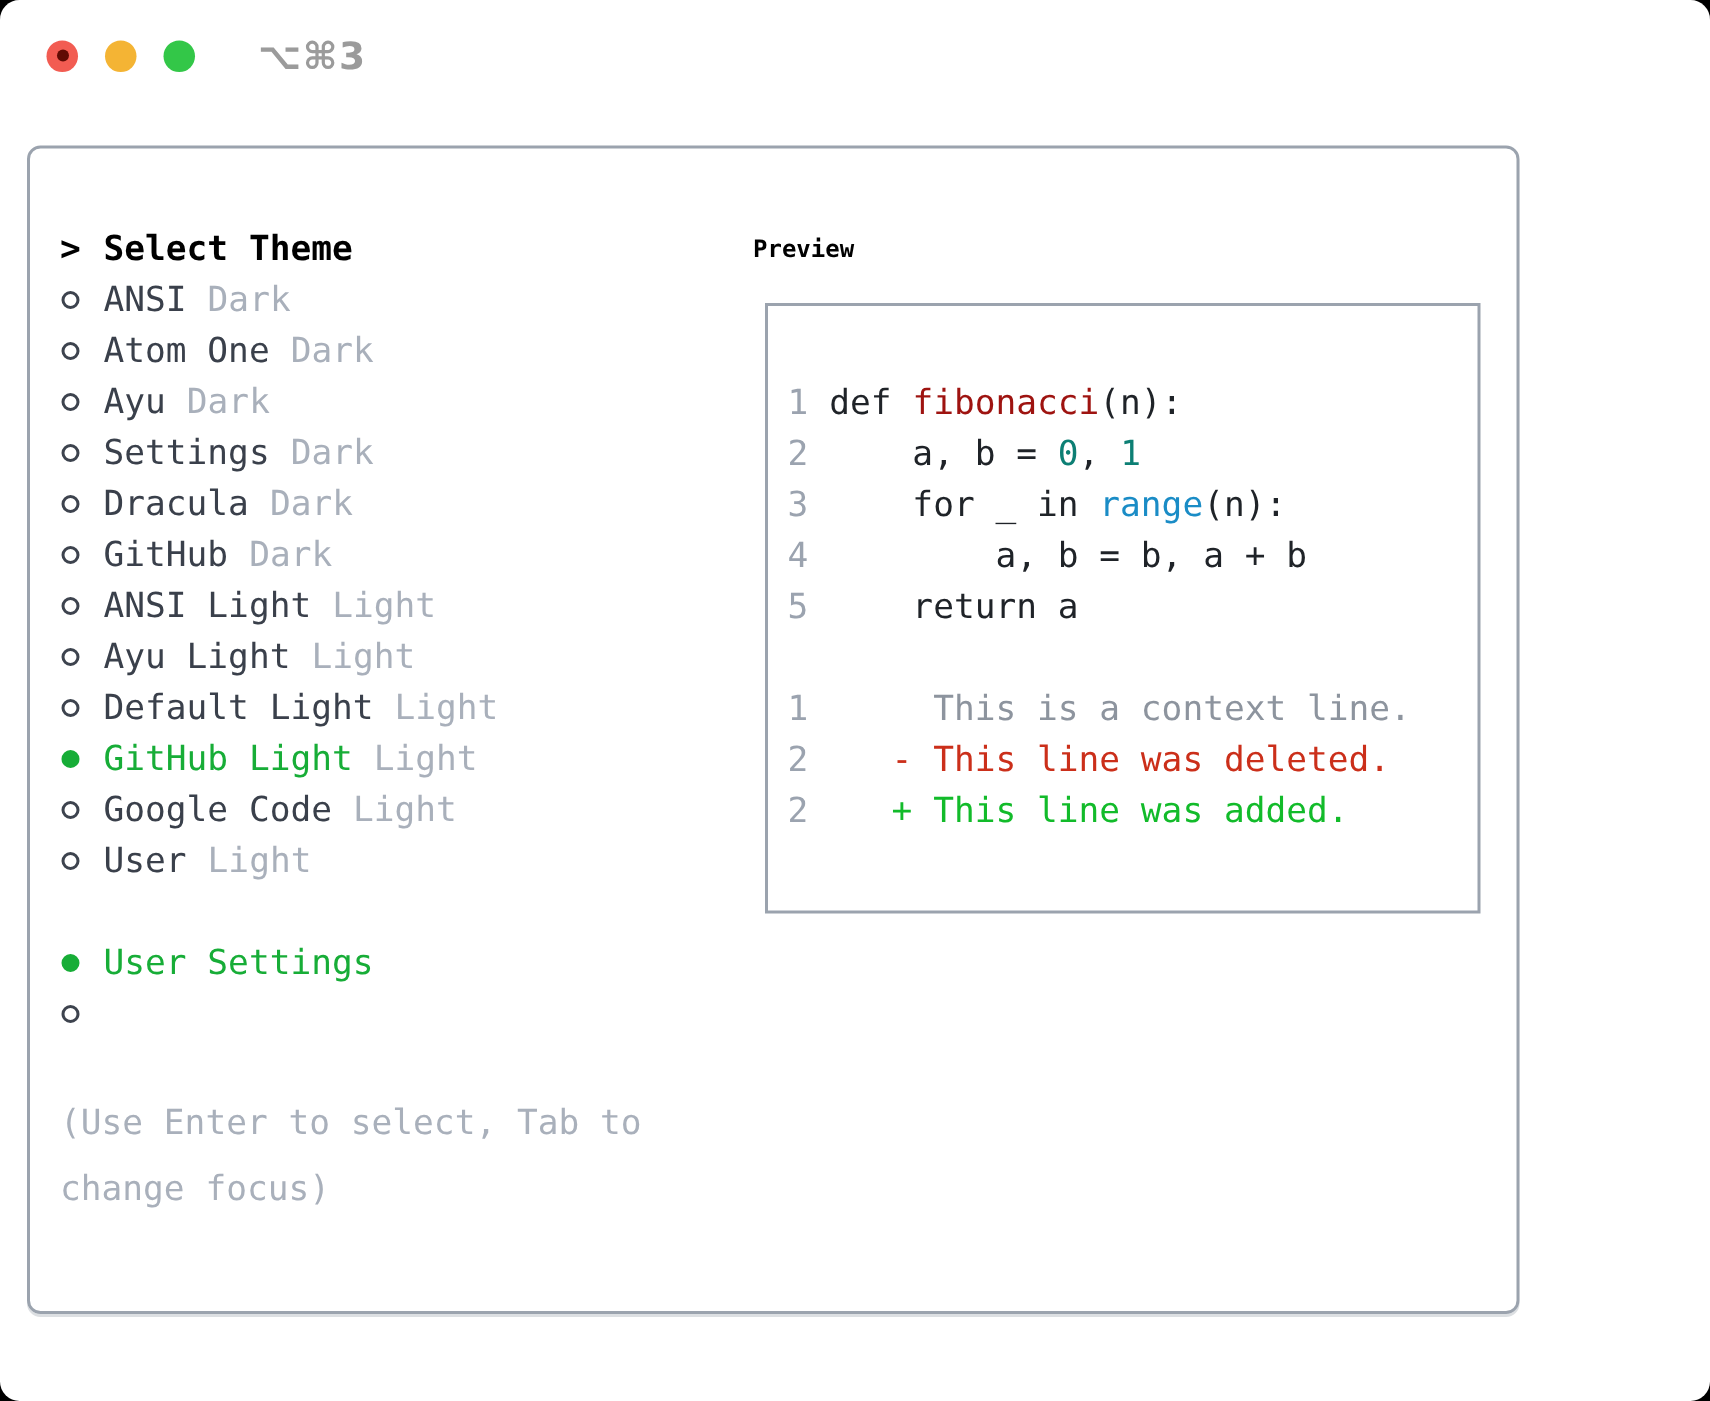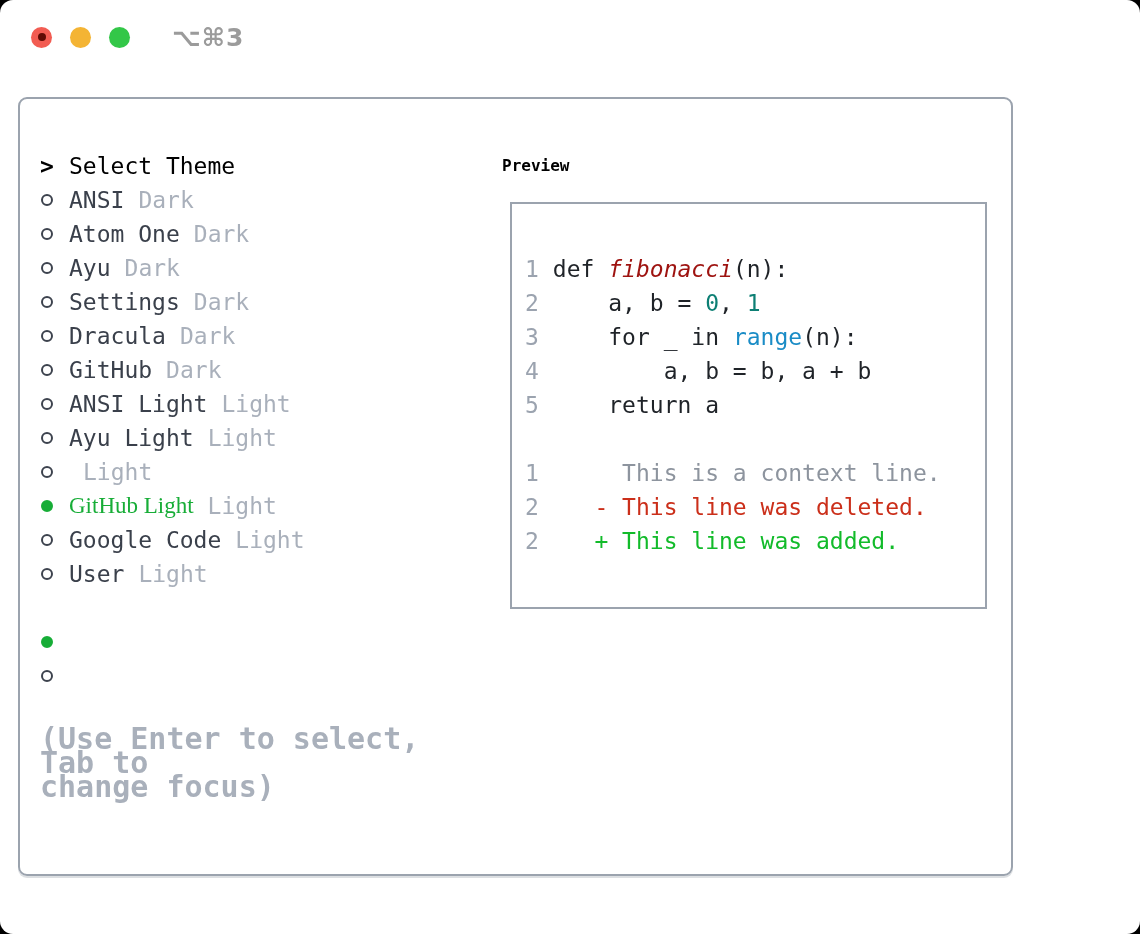--- a/index.html
+++ b/index.html
@@ -82,32 +82,31 @@
     cursor: default;
   }
   .bulletcol { width: 29px; flex: none; display: flex; align-items: center; }
   .circle {
     width: 12px; height: 12px;
     border: 2px solid #3d434e;
     border-radius: 50%;
     margin-left: 1px;
   }
   .row.sel .circle { background: var(--accent_green); border-color: var(--accent_green); }
-  .row.sel .label  { color: var(--accent_green); font-family: Liberation Serif, serif; }
+  .row.sel .label  { color: var(--accent_green); }
   .prompt-prefix { color: #000; font-weight: bold; font-size: 23px; }
   .label.bold, .apply-head { color: #000; }
-  .label.bold { font-weight: normal; }
+  .label.bold { font-weight: bold; }
   .badge { color: var(--muted_gray); margin-left: 14px; text-align: right; }
   .spacer { height: 34px; }
   .hint {
-    font-size: 30px;
-    line-height: 24px;
+    font-size: 23px;
+    line-height: 44px;
     color: var(--muted_gray);
     white-space: pre-line;
-    font-weight: bold;
   }
   
   .right { flex: 1; padding-left: 20px; }
   .pv-head {
     font-size: 16px;
     line-height: 34px;
     font-weight: bold;
     color: #000;
   }
   .pv-box {
@@ -119,21 +118,21 @@
     background: #fff;
   }
   .cl {
     height: 34px;
     line-height: 34px;
     font-size: 23px;
     white-space: pre;
     color: var(--code_black);
   }
   .ln { color: var(--line_number_gray); margin-right: 14px; }
-  .fn   { color: var(--syntax_function); font-style: italic; }
+  .fn   { color: var(--syntax_function); }
   .num  { color: var(--syntax_number); }
   .call { color: var(--syntax_call); }
   .ctx  { color: var(--context_gray); }
   .del  { color: var(--diff_deleted); }
   .add  { color: var(--diff_added); }
 </style>
 </head>
 <body>
 
 <div class="window">
@@ -210,20 +209,21 @@
         <span class="bulletcol">
             <span class="circle"></span>
           </span>
         <span class="label">Ayu Light</span>
         <span class="badge">Light</span>
       </div>
       <div class="row">
         <span class="bulletcol">
             <span class="circle"></span>
           </span>
+        <span class="label">Default Light</span>
         <span class="badge">Light</span>
       </div>
       <div class="row sel">
         <span class="bulletcol">
             <span class="circle"></span>
           </span>
         <span class="label">GitHub Light</span>
         <span class="badge">Light</span>
       </div>
       <div class="row">
@@ -240,20 +240,21 @@
         <span class="label">User</span>
         <span class="badge">Light</span>
       </div>
 
       <div class="spacer"></div>
 
       <div class="row sel">
         <span class="bulletcol">
             <span class="circle"></span>
           </span>
+        <span class="label">User Settings</span>
       </div>
       <div class="row">
         <span class="bulletcol">
             <span class="circle"></span>
           </span>
       </div>
 
       <div class="spacer"></div>
 
       <div class="hint">(Use Enter to select, Tab to

